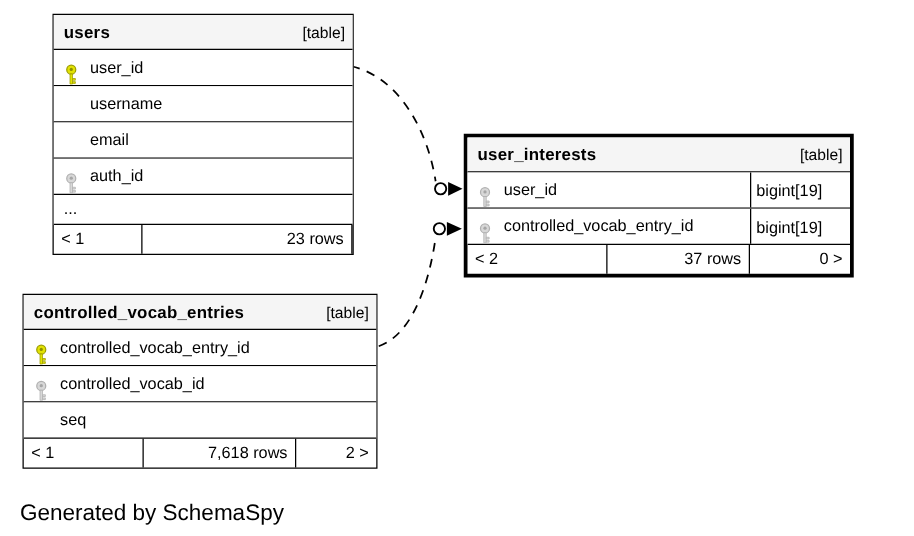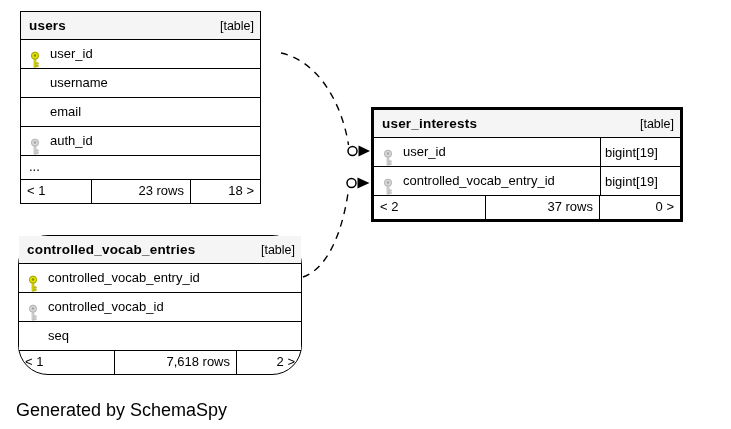--- a/index.html
+++ b/index.html
@@ -51,21 +51,21 @@
       <circle class="relc" cx="352.5" cy="151" r="4.5"></circle>
       <polygon class="rela" points="358.5,145.5 358.5,156.5 370,151"></polygon>
     </g>
     <g>
       <path class="rel" d="M303,277 C329,268 343,229 348.5,190"></path>
       <circle class="relc" cx="351.5" cy="183" r="4.5"></circle>
       <polygon class="rela" points="357.5,177.5 357.5,188.5 369.5,183"></polygon>
     </g>
   </svg>
 
-  <div class="tbl" style="left:20px;top:11px;width:241px;">
+  <div class="tbl" style="left:42px;top:11px;width:241px;">
     <div class="thead">
       <span class="tname">users</span>
       <span class="ttype">[table]</span>
     </div>
     <div class="trow">
       <span class="kicon key-primary">
         <svg width="12" height="17" viewBox="0 0 12 17">
             <circle class="khead" cx="6" cy="4.7" r="3.6"></circle>
             <circle class="khole" cx="6" cy="4.5" r="1.3"></circle>
             <path class="kstem" d="M5 8.2h2v8h-2z"></path>
@@ -92,21 +92,20 @@
           </svg>
       </span>
       <span class="cname">auth_id</span>
     </div>
     <div class="trow ellipsis">
       <span class="cname">...</span>
     </div>
     <div class="tfoot">
       <span class="fcell l" style="width:71px;">&lt; 1</span>
       <span class="fcell m">23 rows</span>
-      <span class="fcell r" style="width:69px;">18 &gt;</span>
     </div>
   </div>
 
   <div class="tbl focus" style="left:371px;top:107px;width:312px;">
     <div class="thead">
       <span class="tname">user_interests</span>
       <span class="ttype">[table]</span>
     </div>
     <div class="trow" style="padding-right:0;">
       <span class="kicon key-foreign">
@@ -132,21 +131,21 @@
       <span class="cname">controlled_vocab_entry_id</span>
       <span class="ctype">bigint[19]</span>
     </div>
     <div class="tfoot">
       <span class="fcell l" style="width:112px;">&lt; 2</span>
       <span class="fcell m">37 rows</span>
       <span class="fcell r" style="width:80px;">0 &gt;</span>
     </div>
   </div>
 
-  <div class="tbl" style="left:18px;top:235px;width:284px;border-radius:30px;">
+  <div class="tbl" style="left:18px;top:235px;width:284px;">
     <div class="thead">
       <span class="tname">controlled_vocab_entries</span>
       <span class="ttype">[table]</span>
     </div>
     <div class="trow">
       <span class="kicon key-primary">
         <svg width="12" height="17" viewBox="0 0 12 17">
             <circle class="khead" cx="6" cy="4.7" r="3.6"></circle>
             <circle class="khole" cx="6" cy="4.5" r="1.3"></circle>
             <path class="kstem" d="M5 8.2h2v8h-2z"></path>

